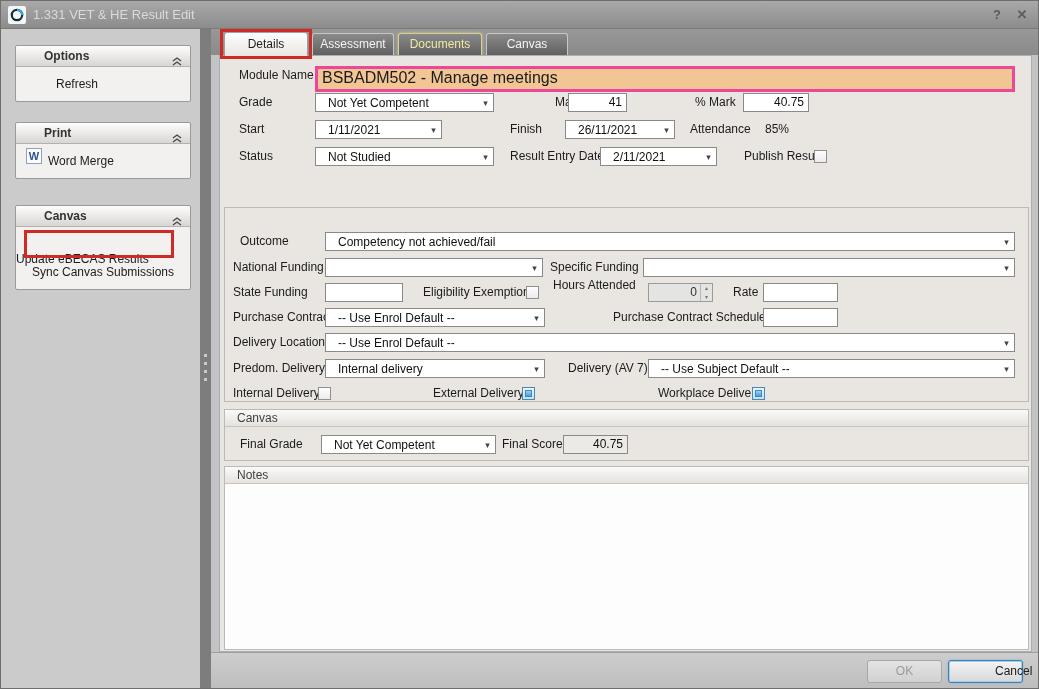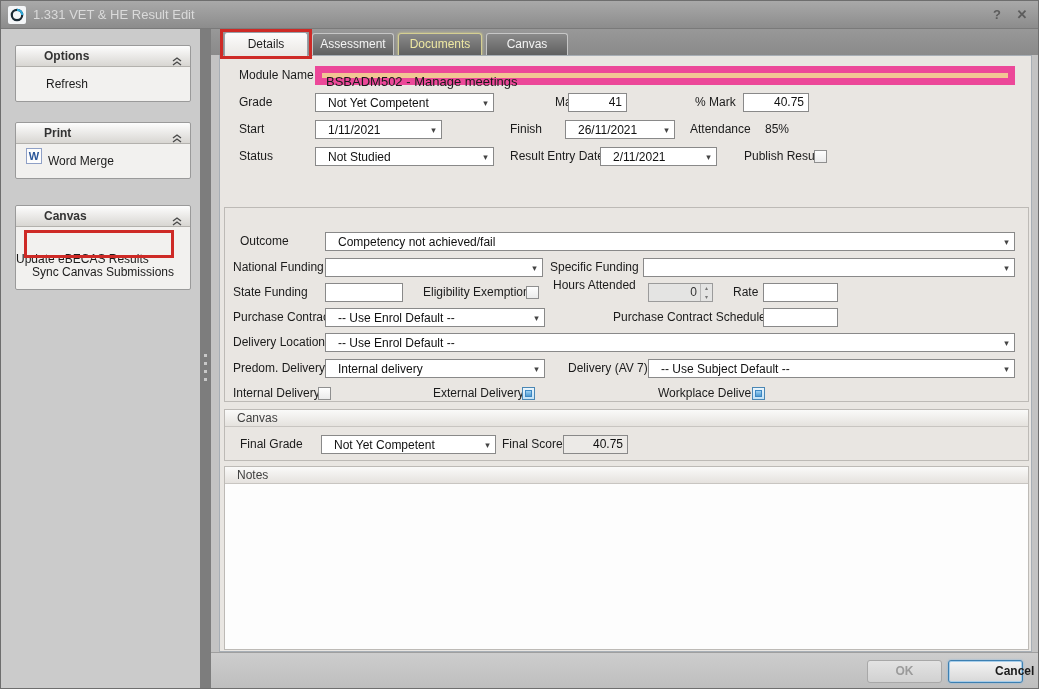--- a/index.html
+++ b/index.html
@@ -75,43 +75,43 @@
     display:flex; align-items:center; cursor:default;
   }
   .combo .ct { flex:1; font-size:12px; padding-left:12px; white-space:nowrap; overflow:hidden; color:#111; }
   .combo .ca { width:15px; text-align:center; font-size:9px; color:#444; }
   .tbox {
     position:absolute; height:19px; background:#fff; border:1px solid #898989;
     font-size:12px; line-height:17px; padding:0 4px; color:#111;
   }
   .num { text-align:right; }
   .modfield {
-    position:absolute; height:19px; background:#f2c694; border:7px solid #ec4899;
-    font-size:13px; line-height:17px; padding:0 4px; color:#1a1a1a;
+    position:absolute; height:26px; background:#f2c694; border:3px solid #ec4899;
+    font-size:16px; line-height:17px; padding:0 4px; color:#1a1a1a;
   }
   .cb { position:absolute; width:13px; height:13px; border:1px solid #8f8f8f; background:linear-gradient(#fefefe,#ebebeb); }
   .cb.checked { border-color:#4a87b4; background:linear-gradient(#eaf5fc,#c2e1f5); }
   .cb.checked::after {
     content:""; position:absolute; left:2px; top:2px; right:2px; bottom:2px;
     background:linear-gradient(#9fd2f2,#4e9ad2); border:1px solid #3d87c2;
   }
   .group { position:absolute; border:1px solid #bdbab6; }
   .group-h {
     position:relative; height:17px; line-height:16px;
     background:linear-gradient(#fafaf9,#e5e2de); border-bottom:1px solid #c8c5c1;
     font-size:12px; color:#3f3f3f; padding-left:12px;
   }
   .spin { position:absolute; height:19px; background:#e4e4e3; border:1px solid #9b9b9b; display:flex; }
   .spin-val { flex:1; text-align:right; font-size:12px; line-height:17px; padding-right:3px; color:#333; }
   .spin-btns { width:12px; display:flex; flex-direction:column; border-left:1px solid #b7b7b7; }
   .su,.sd { flex:1; font-size:6px; line-height:8px; text-align:center; color:#777; }
   .notesbody { position:absolute; left:0; right:0; top:17px; bottom:0; background:#fdfdfd; }
   
   .footer { position:absolute; left:210px; top:651px; width:829px; height:38px;
-    background:linear-gradient(#cdcdcd,#bdbdbd); border-top:1px solid #9f9f9f;font-weight:bold; }
+    background:linear-gradient(#cdcdcd,#bdbdbd); border-top:1px solid #9f9f9f; }
   .btn {
     position:absolute; width:75px; height:23px; border:1px solid #8e8e8e; border-radius:3px;
     background:linear-gradient(#f4f4f4,#d8d8d8); font-size:12px; text-align:center;
     line-height:21px; color:#1b1b1b; cursor:default;
   }
   .btn.disabled { color:#9b9b9b; background:linear-gradient(#e3e3e3,#d1d1d1); border-color:#a8a8a8; }
   .btn.focused { border-color:#3c7fb1; box-shadow:inset 0 0 0 1px #a6cdea, 0 0 2px #7db4e0;padding-left:46px; }
   
   .ann { position:absolute; border:3px solid #ce2a26; pointer-events:none; z-index:9; }
 </style>
@@ -138,21 +138,21 @@
     <div class="panel" style="top:16px;height:57px;">
       <div class="panel-h">
         <span>Options</span>
         <span class="chev">
           <svg width="10" height="9">
               <path d="M1 4 L5 1 L9 4" fill="none" stroke="#4a4a4a" stroke-width="1.4"></path>
               <path d="M1 8 L5 5 L9 8" fill="none" stroke="#4a4a4a" stroke-width="1.4"></path>
             </svg>
         </span>
       </div>
-      <div class="pitem" style="top:21px;height:34px;line-height:34px;padding-left:30px;">Refresh</div>
+      <div class="pitem" style="top:21px;height:34px;line-height:34px;padding-left:40px;">Refresh</div>
     </div>
 
     <div class="panel" style="top:93px;height:57px;">
       <div class="panel-h">
         <span>Print</span>
         <span class="chev">
           <svg width="10" height="9">
               <path d="M1 4 L5 1 L9 4" fill="none" stroke="#4a4a4a" stroke-width="1.4"></path>
               <path d="M1 8 L5 5 L9 8" fill="none" stroke="#4a4a4a" stroke-width="1.4"></path>
             </svg>

